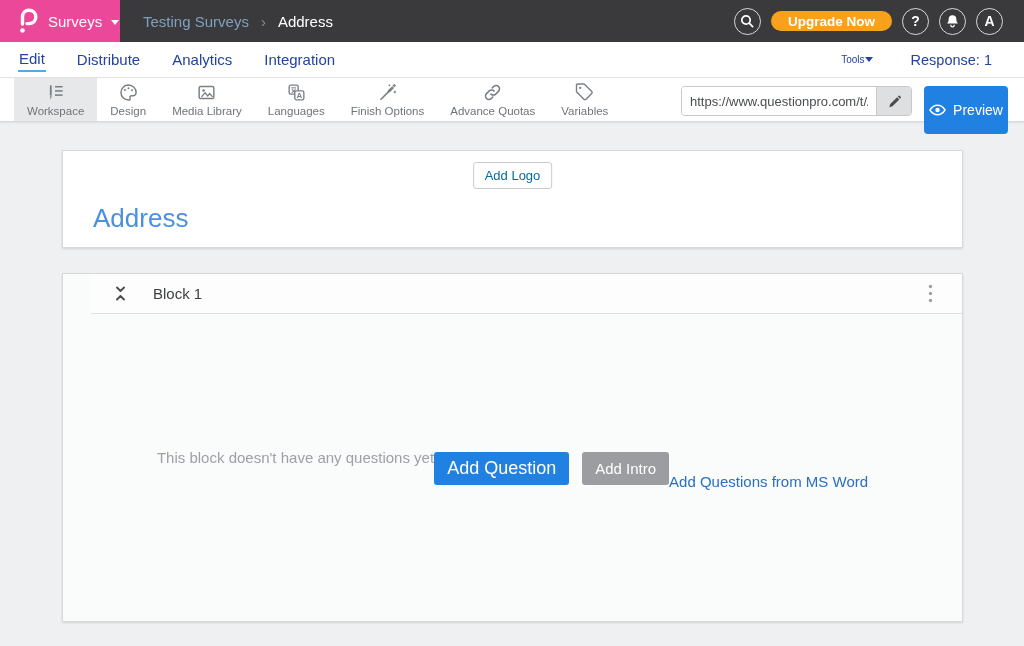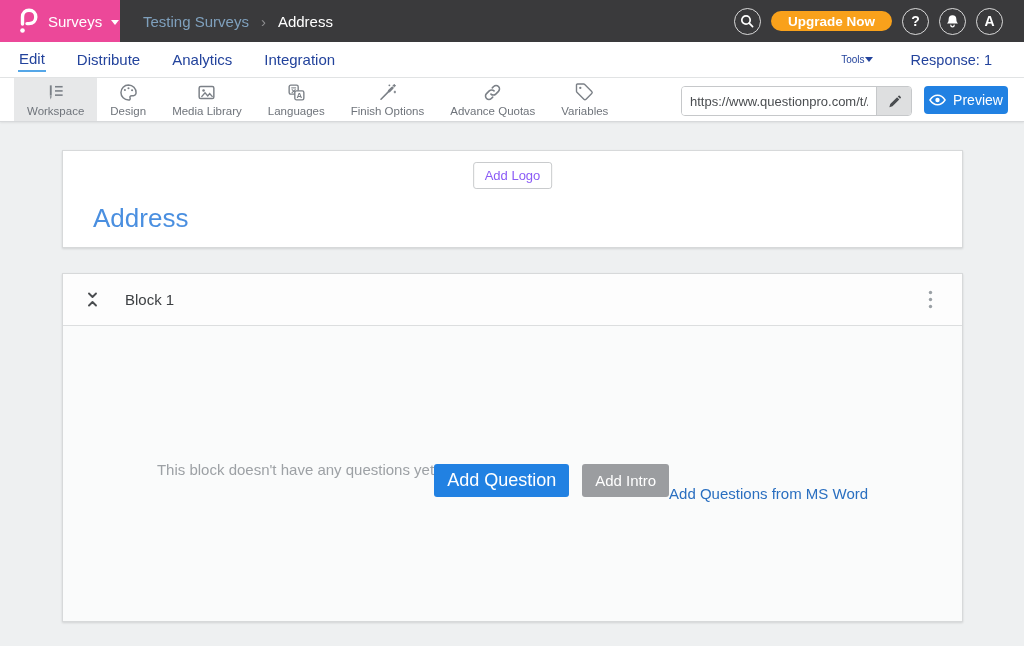--- a/index.html
+++ b/index.html
@@ -45,36 +45,36 @@
     gap:2px; padding:0 13px; cursor:pointer; color:#6f747b; }
   .titem.active { background:#e7e8e9; }
   .titem .tlabel { font-size:11.5px; white-space:nowrap; }
   .ticon { width:21px; height:21px; color:#7b8087; }
   .url-group { position:absolute; right:112px; top:86px; width:231px; height:30px;
     display:flex; border:1px solid #c6c8ca; border-radius:4px; background:#fff; overflow:hidden; }
   .url-input { flex:1; min-width:0; border:none; outline:none; font-size:13px; color:#4a4d50;
     padding:0 8px; font-family:inherit; background:#fff; }
   .url-edit { width:35px; background:#dedfe0; border-left:1px solid #c6c8ca; display:flex;
     align-items:center; justify-content:center; cursor:pointer; color:#4a4d50; }
-  .preview-btn { position:absolute; right:16px; top:86px; width:84px; height:28px;
+  .preview-btn { position:absolute; right:16px; top:86px; width:84px; height:48px;
     background:#2181e2; border:none; border-radius:4px; color:#fff; font-size:14px;
     display:flex; align-items:center; justify-content:center; gap:7px; cursor:pointer;
     font-family:inherit; }
   
   .card { position:absolute; left:62px; width:901px; background:#fff;
     border:1px solid #d7d9da; box-shadow:0 1px 2px rgba(0,0,0,.12); }
   .survey-card { top:150px; height:98px; }
   .add-logo-btn { position:absolute; left:50%; transform:translateX(-50%); top:11px;
     background:#fff; border:1px solid #c9cbcd; border-radius:3px; padding:5px 11px;
-    font-size:13px; color:#8b5cf6; cursor:pointer; font-family:inherit;text-align:center; }
+    font-size:13px; color:#0369a1; cursor:pointer; font-family:inherit;text-align:center; }
   .survey-title { position:absolute; left:30px; bottom:13px; font-size:26px; color:#4a8fe0; }
   
   .block-card { top:273px; height:349px; background:#fafbfb; }
-  .block-header { height:52px; background:#fdfdfd; border-bottom:1px solid #dcdedf;
-    display:flex; align-items:center; padding:0 22px; }
+  .block-header { height:40px; background:#fdfdfd; border-bottom:1px solid #dcdedf;
+    display:flex; align-items:center; padding:0 22px;margin-left:28px; }
   .collapse-btn { width:16px; height:18px; cursor:pointer; color:#4a4d50; display:flex;
     align-items:center; background:none; border:none; padding:0; }
   .block-title { margin-left:24px; font-size:15px; color:#3d4043; }
   .kebab-btn { margin-left:auto; width:20px; height:20px; cursor:pointer; color:#9aa0a5;
     background:none; border:none; padding:0; display:flex; align-items:center; justify-content:center; }
   .block-body { height:308px; display:flex; flex-direction:row; align-items:center;
     justify-content:center; }
   .empty-msg { font-size:15px; color:#9da1a5; margin-bottom:21px; }
   .btn-row { display:flex; gap:13px; }
   .add-question-btn { background:#2181e2; color:#fff; border:none; border-radius:3px;

